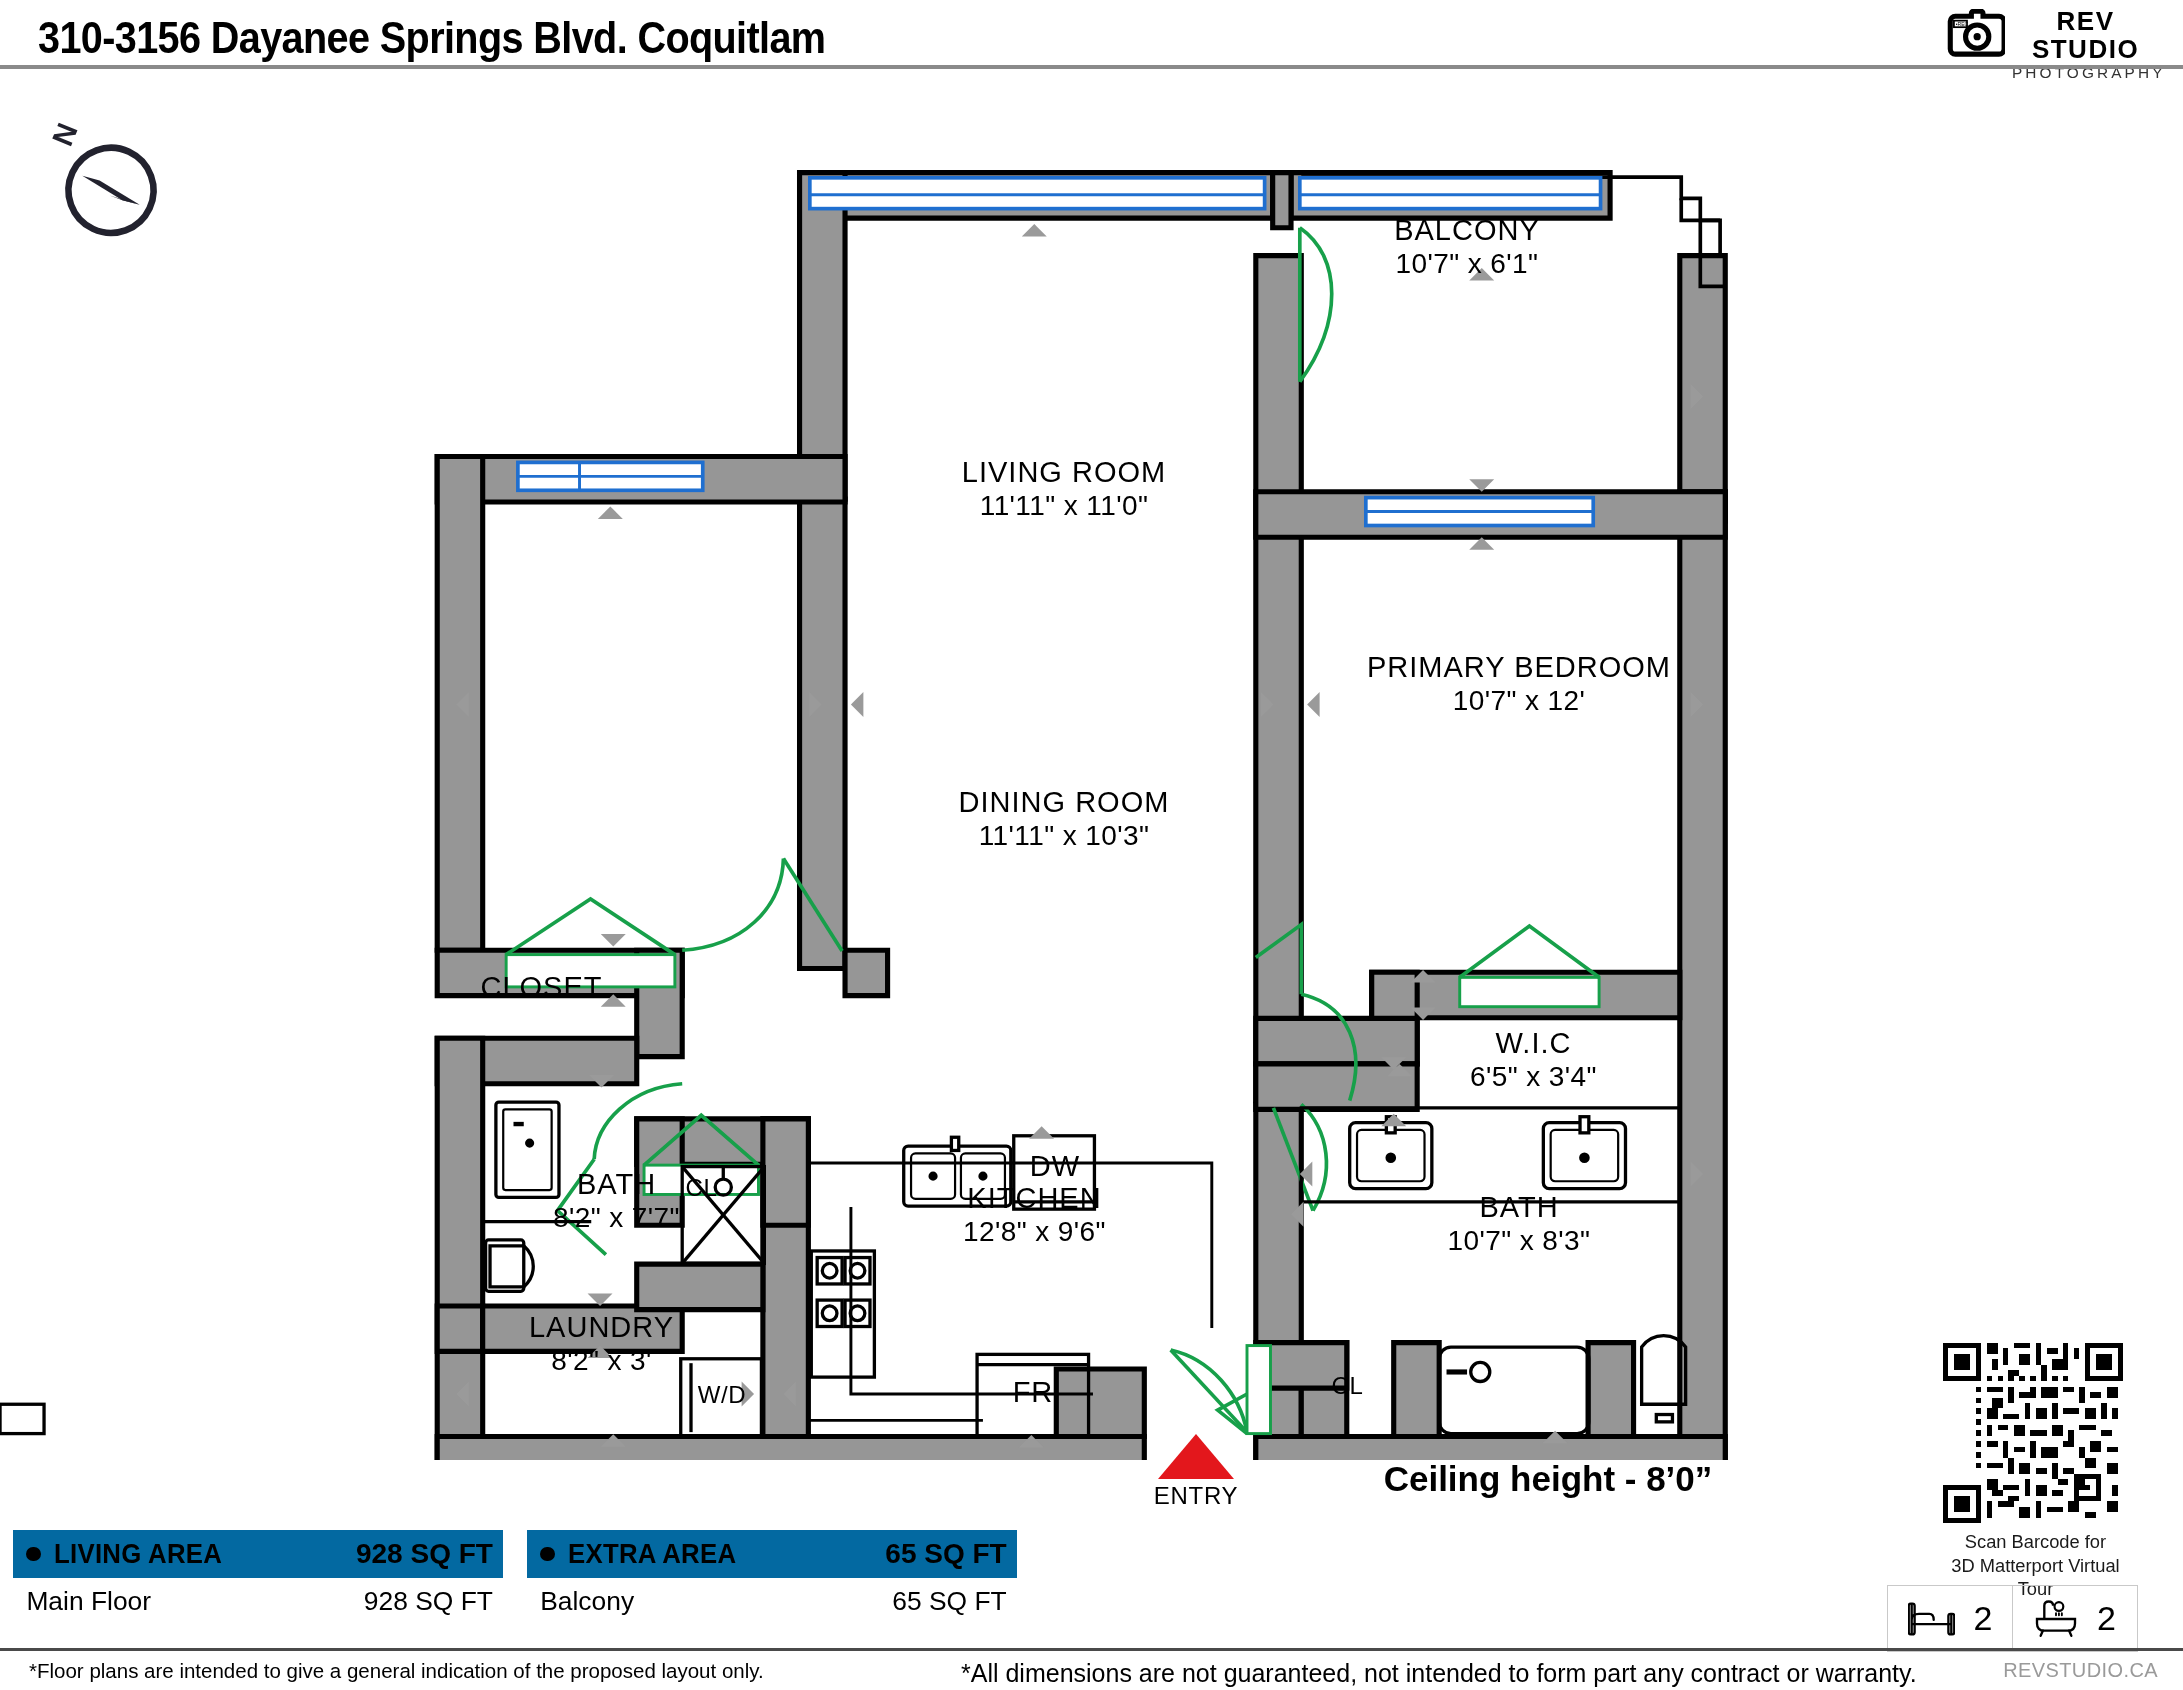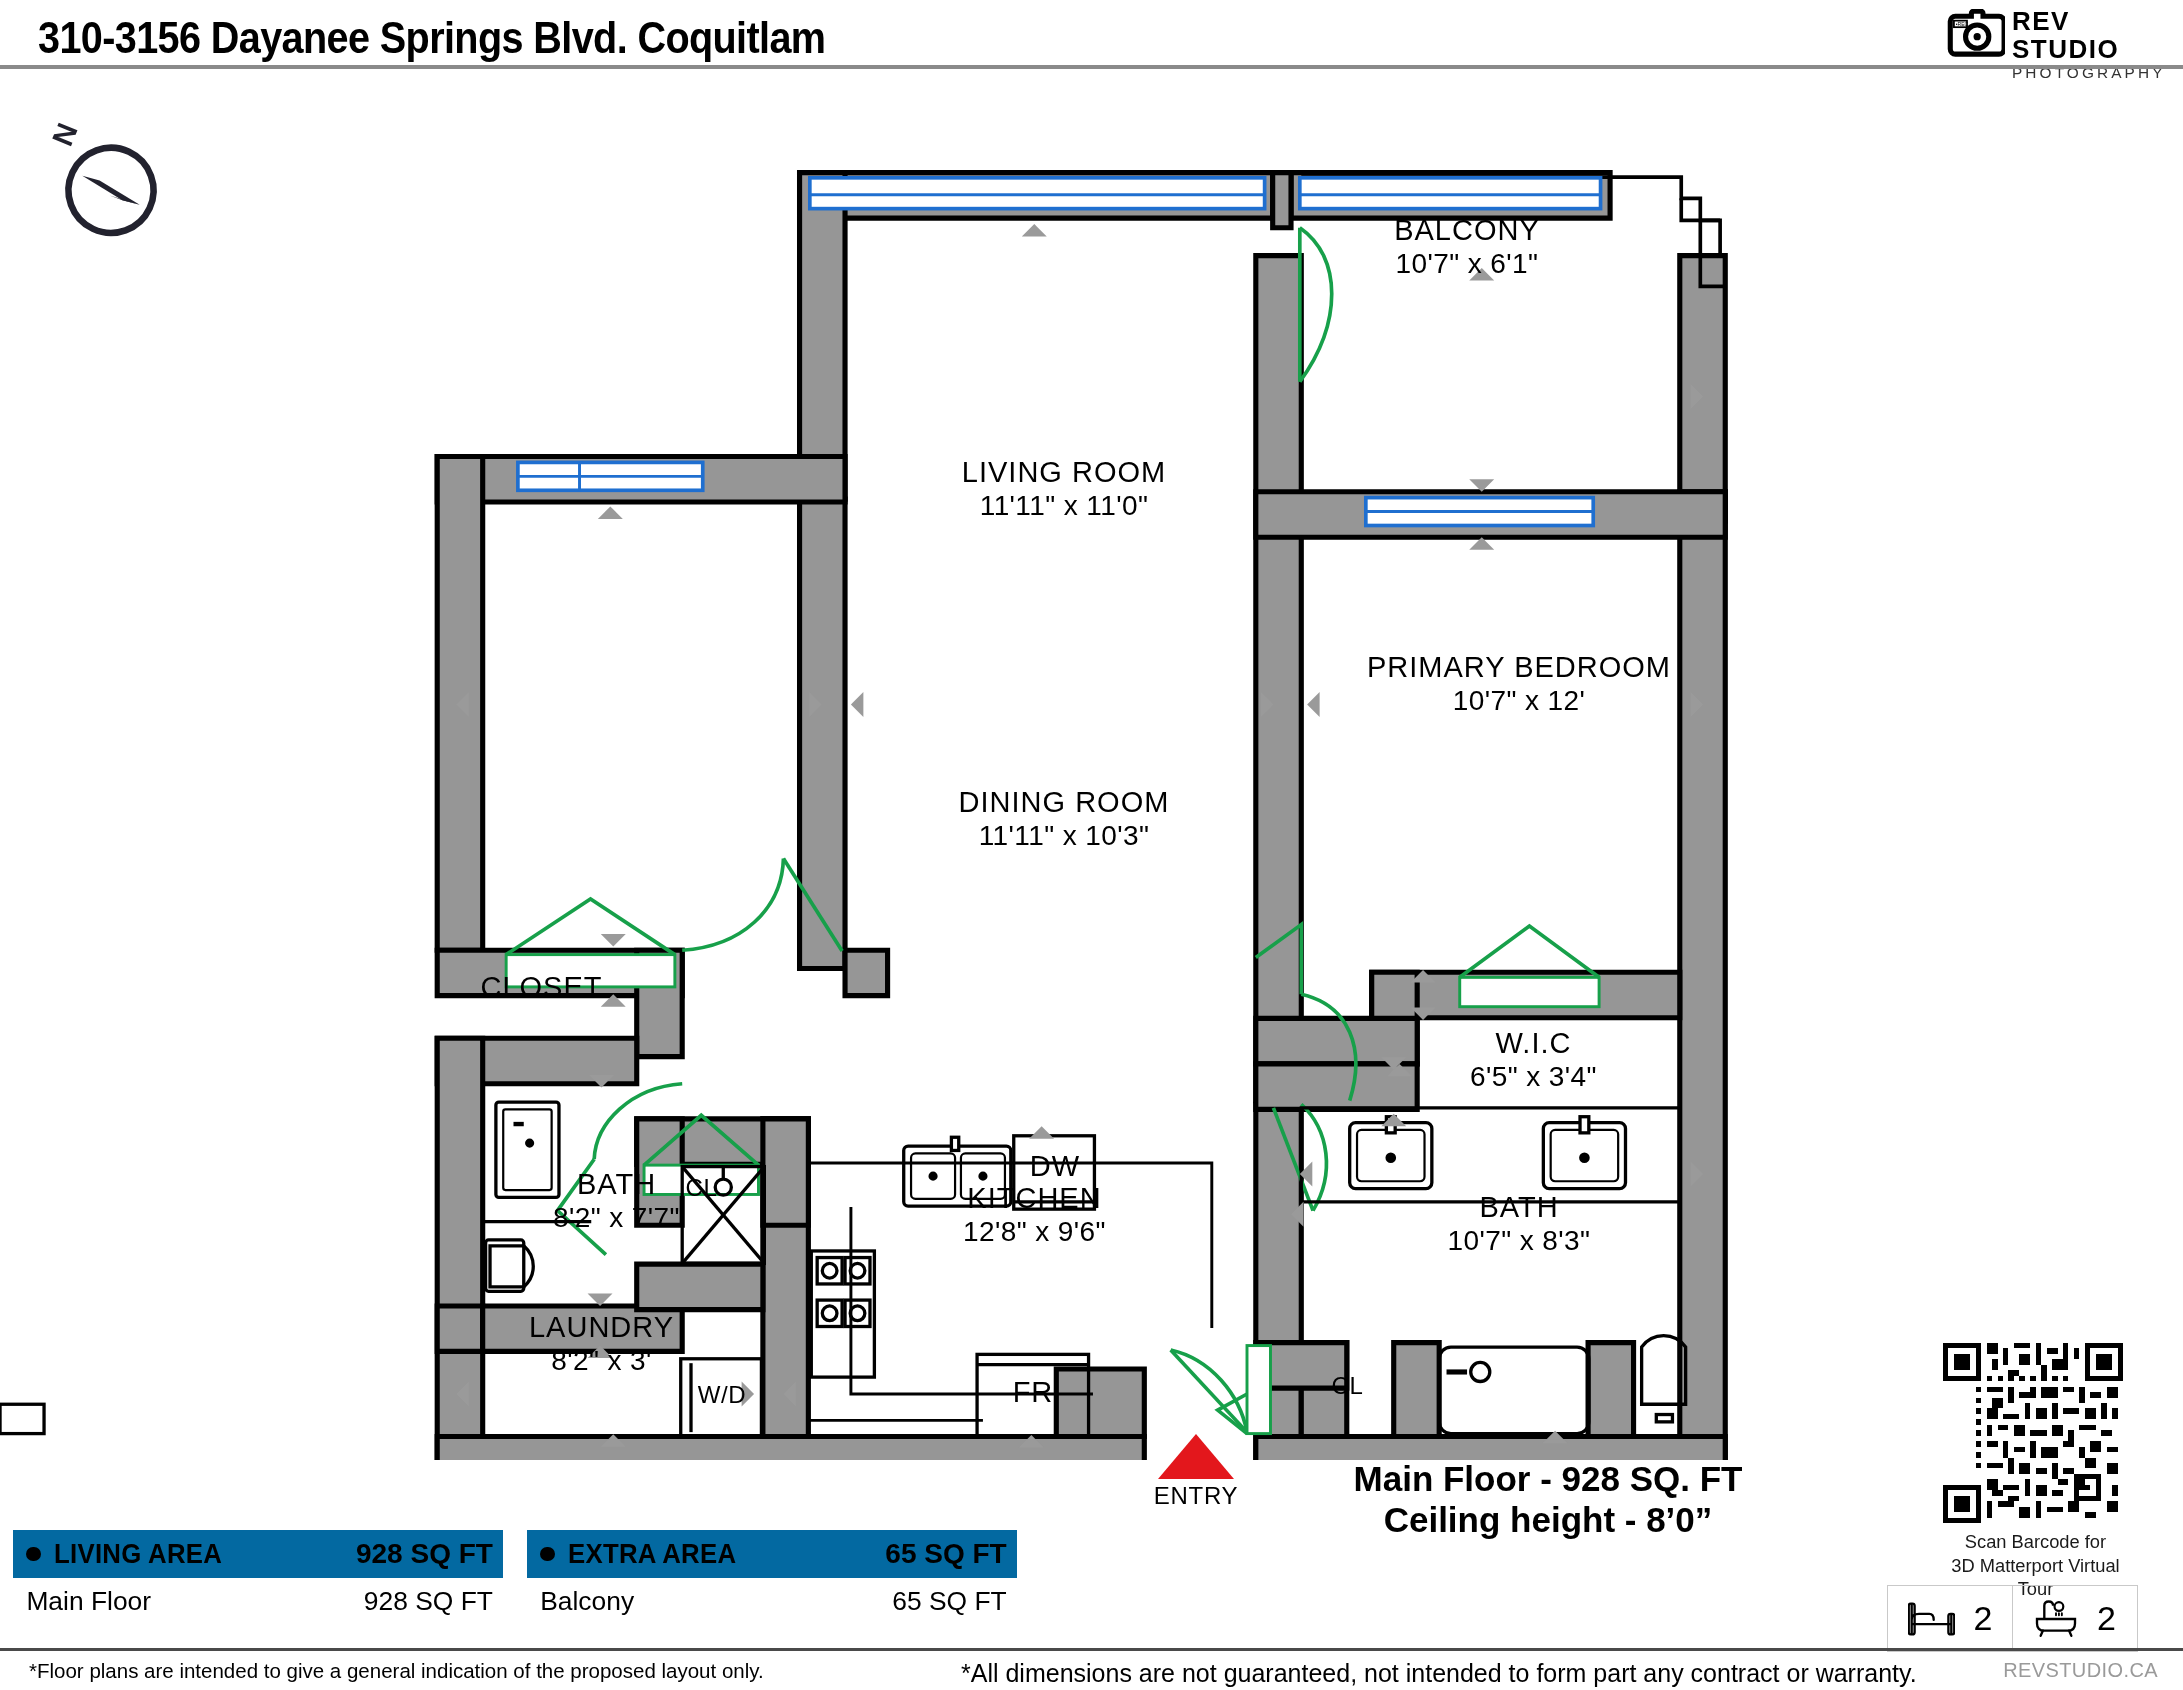--- a/index.html
+++ b/index.html
@@ -10,21 +10,21 @@
   #header{position:absolute;left:0;top:0;width:2183px;height:67px;}
   #title{position:absolute;left:38px;top:11.7px;font-size:45px;font-weight:bold;
          letter-spacing:-0.7px;white-space:nowrap;
          font-family:"Liberation Sans Narrow","Liberation Sans",sans-serif;
          transform:scaleX(0.88);transform-origin:left center;}
   #header-rule{position:absolute;left:0;top:65px;width:2183px;height:3.7px;background:#8a8a8a;}
 
   
   #logo{position:absolute;right:25px;top:5.9px;width:213px;height:57px;}
   #logo-cam{position:absolute;left:0;top:2.9px;width:60px;height:48px;}
-  #logo-text{position:absolute;left:67px;top:1.5px;width:147px;}
+  #logo-text{position:absolute;left:67px;top:1.5px;width:147px;text-align:center;}
   #logo-rev{font-size:26px;font-weight:bold;letter-spacing:1.5px;line-height:28px;
             font-family:"Liberation Sans Narrow","Liberation Sans",sans-serif;}
   #logo-photo{font-size:15.4px;letter-spacing:3.1px;line-height:19px;color:#333;
               font-family:"Liberation Sans",sans-serif;}
 
   
   #compass{position:absolute;left:45px;top:117px;width:132px;height:132px;}
 
   
   #plan{position:absolute;left:0;top:81px;width:2183px;height:1379px;}
@@ -395,21 +395,20 @@
     <div class="nm">W/D</div>
   </div>
 </div>
 
 <div id="entry-wrap">
   <div id="entry-tri"></div>
   <div id="entry-label">ENTRY</div>
 </div>
 
 <div id="mfnote">
-  <div>Main Floor - 928 SQ. FT</div>
   <div>Ceiling height - 8’0”</div>
 </div>
 
 <div id="qr-block">
   <svg id="qr-img" viewBox="0 0 33 33" shape-rendering="crispEdges">
     <rect width="33" height="33" fill="#fff"></rect>
     <g fill="#000">
 
       <rect x="0" y="0" width="7" height="1"></rect>
         <rect x="0" y="6" width="7" height="1"></rect>

